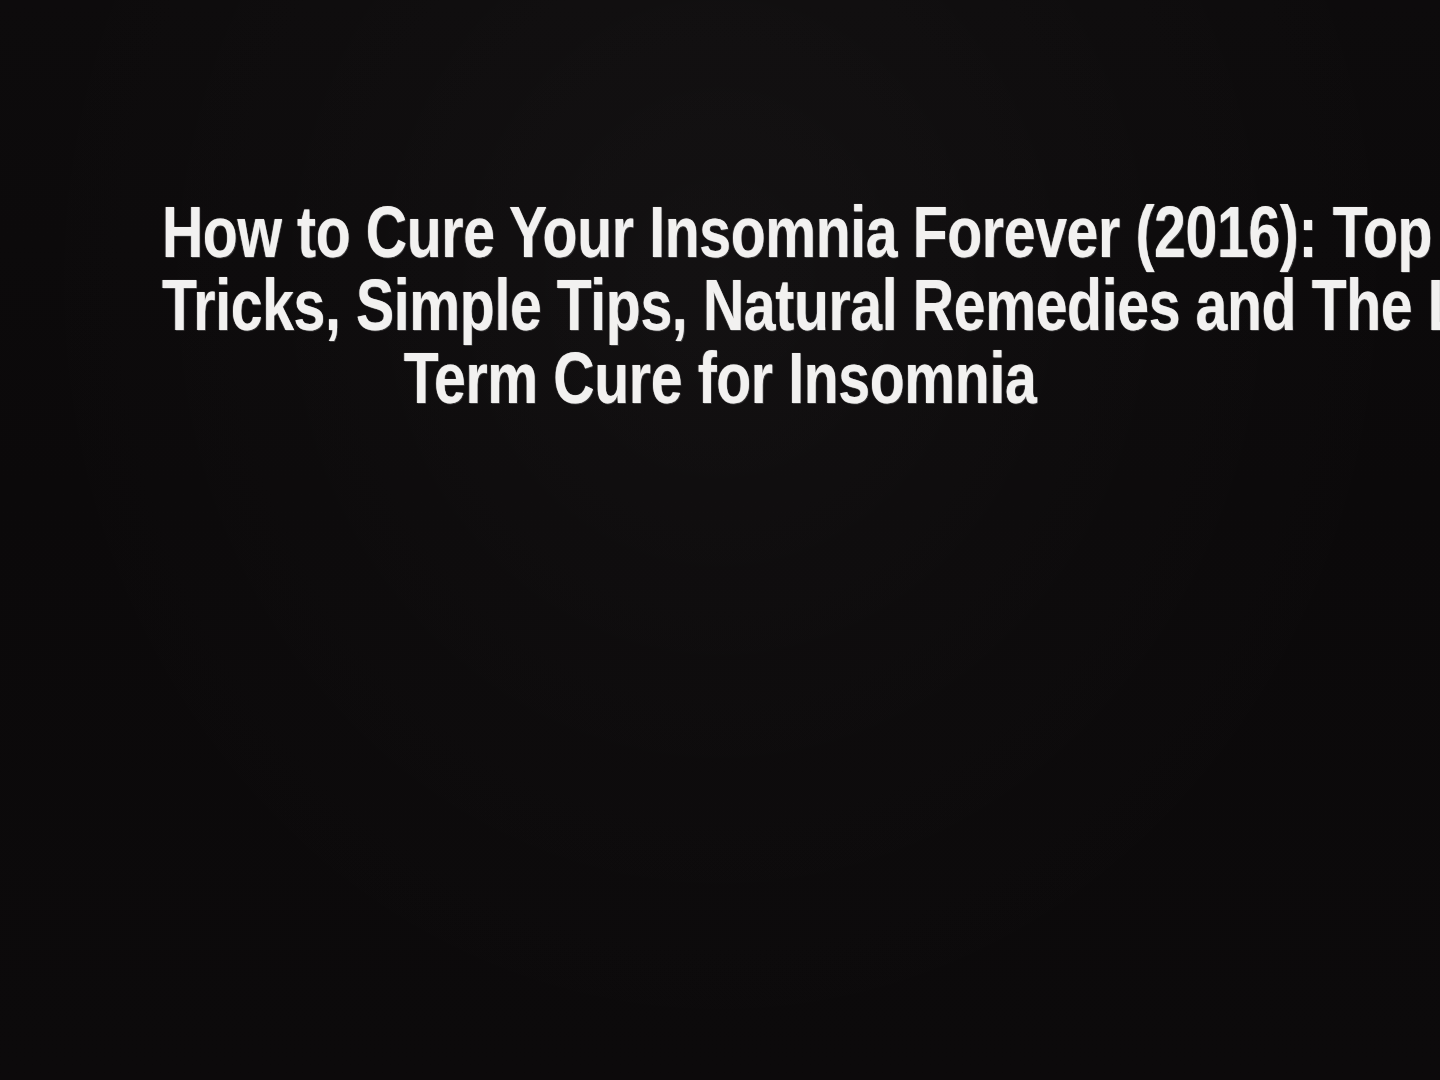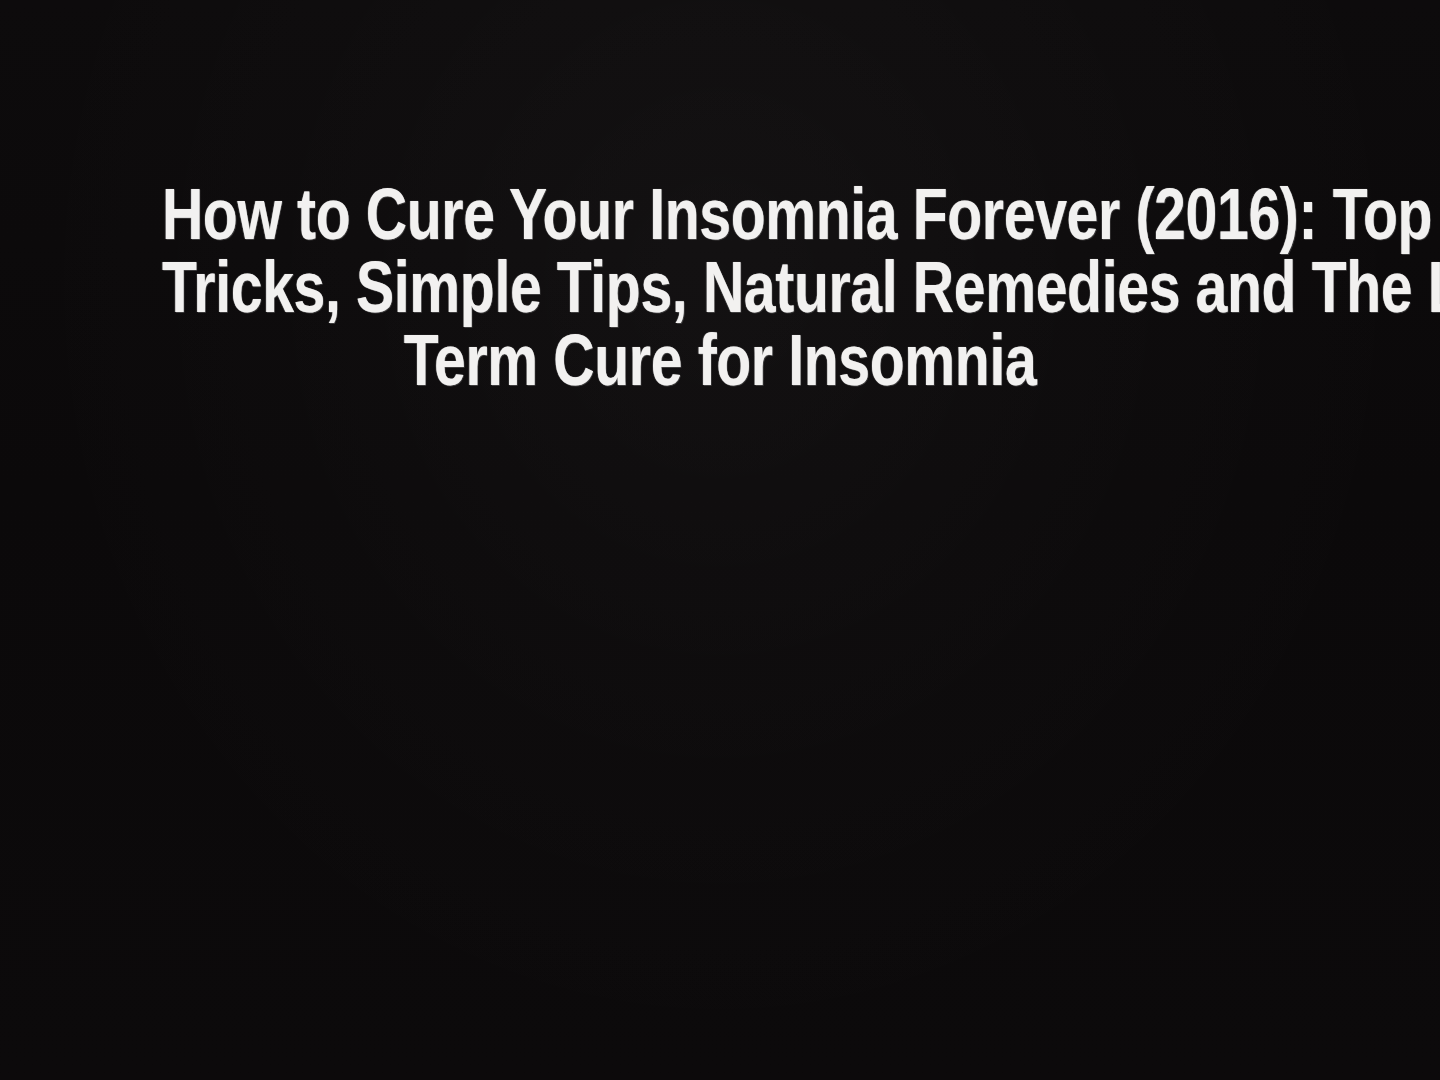--- a/index.html
+++ b/index.html
@@ -29,21 +29,21 @@
     background:
       radial-gradient(ellipse at 50% 26%, rgba(255,255,255,0.030) 0%, rgba(255,255,255,0.012) 38%, rgba(255,255,255,0.0) 70%),
       linear-gradient(180deg, #0d0b0c 0%, #0b090a 45%, #0c0a0b 100%);
     pointer-events: none;
   }
 
   .title-block {
     position: absolute;
     left: 0;
     right: 0;
-    top: 178px;
+    top: 196px;
     padding: 0 18px;
     box-sizing: border-box;
     text-align: center;
     z-index: 2;
   }
 
   .title-line {
     display: block;
     color: #f2f1f0;
     font-family: "Liberation Sans Narrow", "Liberation Sans", sans-serif;

